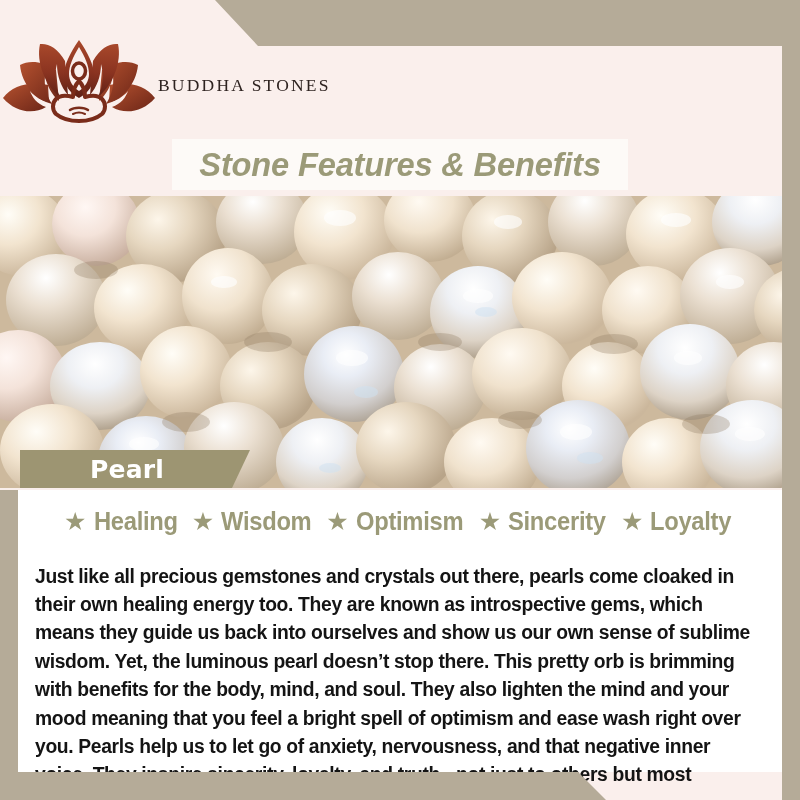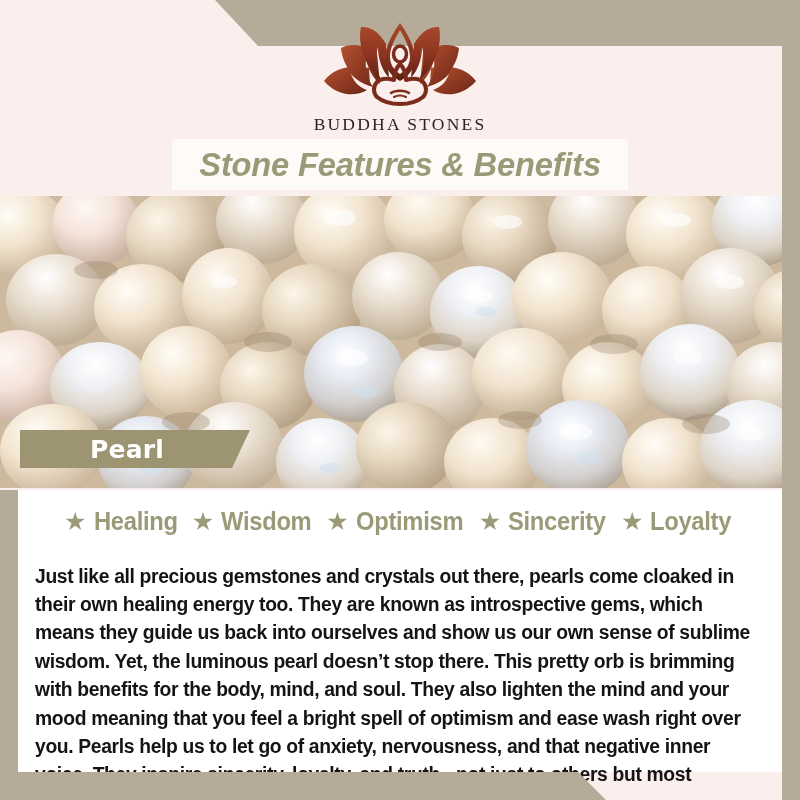--- a/index.html
+++ b/index.html
@@ -19,21 +19,21 @@
   .blush-panel{
     position:absolute;left:0;top:0;width:782px;height:800px;
     background:#faefec;
     -webkit-clip-path:polygon(0 0, 215px 0, 258px 46px, 782px 46px, 782px 800px, 0 800px);
     clip-path:polygon(0 0, 215px 0, 258px 46px, 782px 46px, 782px 800px, 0 800px);
   }
 
   
   .logo-wrap{
     position:absolute;left:0;top:22px;width:800px;height:120px;
-    display:flex;flex-direction:column;align-items:center;justify-content:flex-start;
+    display:flex;flex-direction:row;align-items:center;justify-content:flex-start;
   }
   .logo-mark{width:158px;height:86px;display:block;}
   .brand-name{
     margin-top:6px;
     font-family:"Liberation Serif","DejaVu Serif",serif;
     font-size:17.5px;font-weight:400;letter-spacing:2.2px;
     color:#2e2320;white-space:nowrap;
   }
 
   
@@ -54,21 +54,21 @@
   
   .photo{
     position:absolute;left:0;top:196px;width:800px;height:292px;
     overflow:hidden;
     background:#e4d3bd;
   }
   .photo svg{display:block;width:800px;height:292px;}
 
   
   .stone-label{
-    position:absolute;left:20px;top:430px;width:230px;height:38px;
+    position:absolute;left:20px;top:450px;width:230px;height:38px;
     background:#9d9572;
     -webkit-clip-path:polygon(0 0, 230px 0, 212px 38px, 0 38px);
     clip-path:polygon(0 0, 230px 0, 212px 38px, 0 38px);
     display:flex;align-items:center;
   }
   .stone-label span{
     margin-left:70px;
     font-family:"DejaVu Sans",sans-serif;
     font-size:25px;font-weight:700;color:#ffffff;letter-spacing:0.2px;
   }

